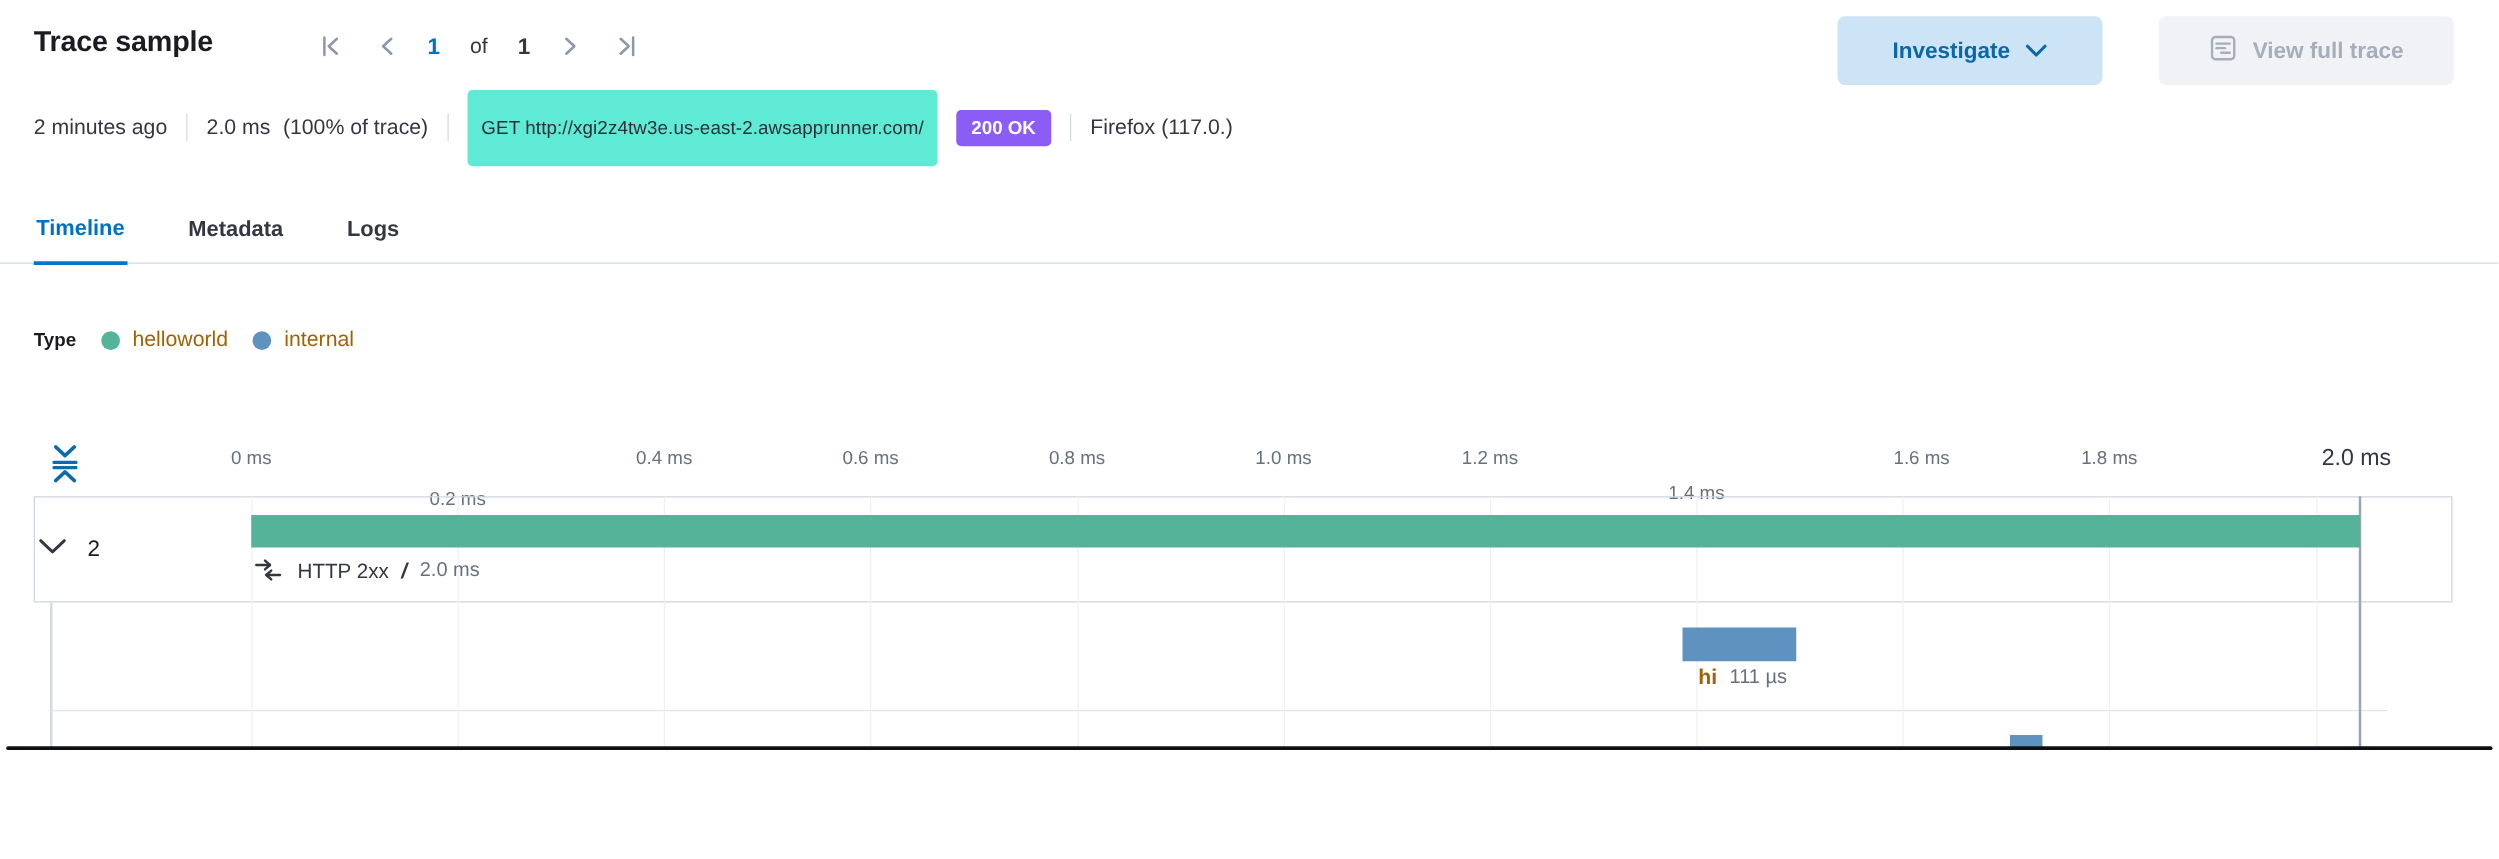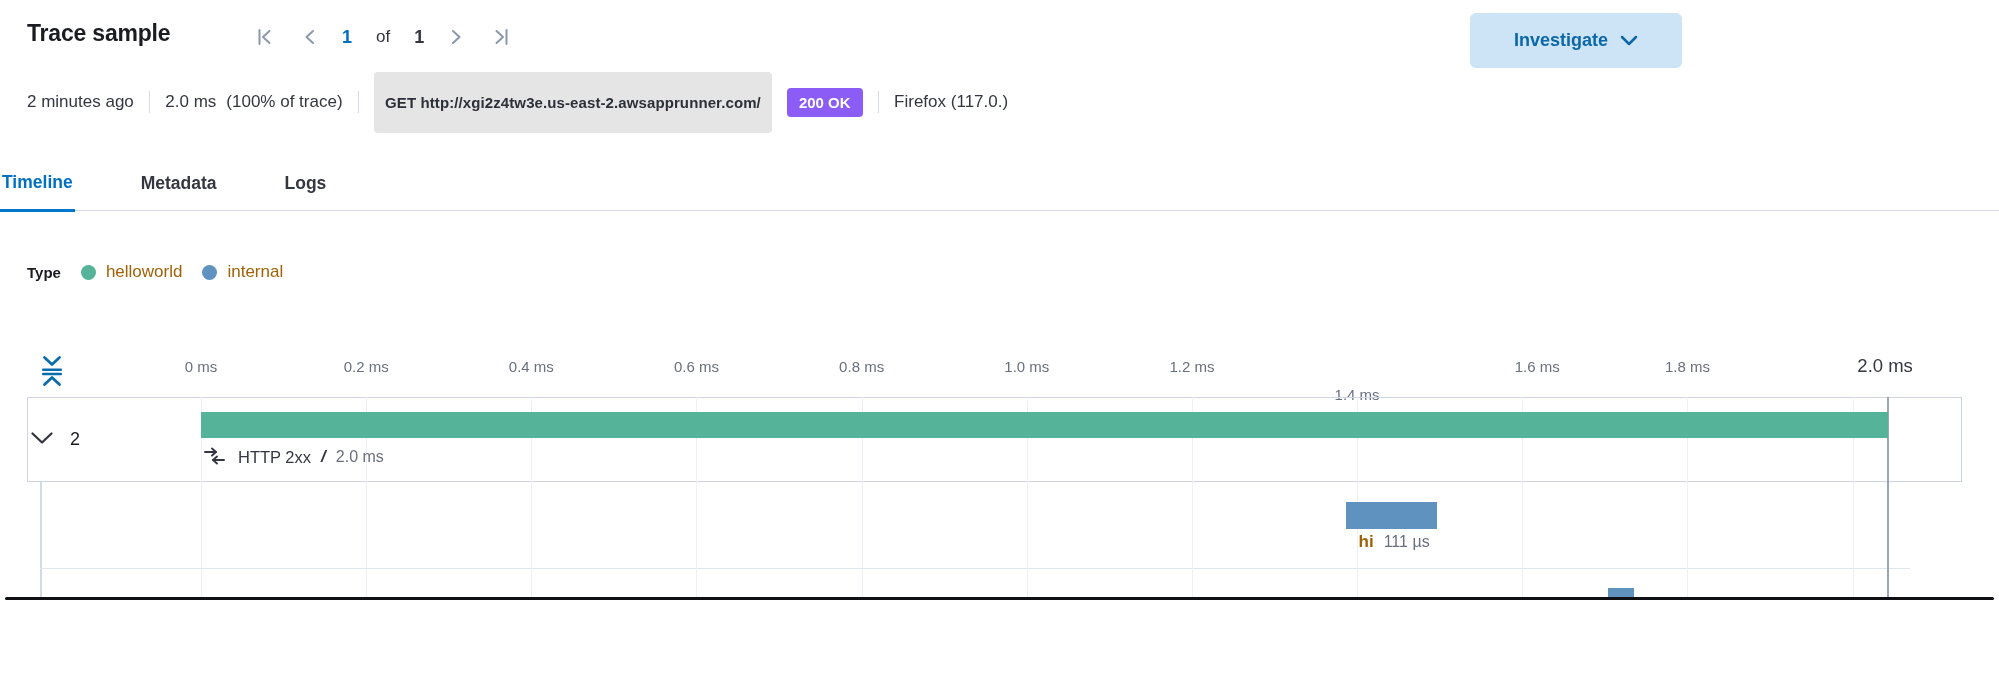--- a/index.html
+++ b/index.html
@@ -16,25 +16,25 @@
   .pg-of { color:#343741; font-size:17px; }
   .pg-num-total { color:#343741; font-weight:700; font-size:18px; }
 
   .btn { position:absolute; top:13px; height:55px; border:none; border-radius:6px; display:flex; align-items:center; justify-content:center; gap:12px; font-family:inherit; font-size:18px; font-weight:700; cursor:pointer; }
   .btn-investigate { left:1470px; width:212px; background:#cce4f5; color:#0b67a8; }
   .btn-viewtrace { left:1727px; width:236px; background:#f0f2f5; color:#a6aebb; }
 
   
   .summary { position:absolute; left:27px; top:86px; height:32px; display:flex; align-items:center; gap:15px; font-size:17px; color:#343741; }
   .v-sep { width:1.5px; height:22px; background:#d3dae6; }
-  .badge-url { background:#e5e5e5; color:#2b3039; font-size:15px; font-weight:700; border-radius:4px; padding:22px 11px; letter-spacing:0.1px; }
+  .badge-url { background:#5eead4; color:#2b3039; font-size:15px; font-weight:400; border-radius:4px; padding:22px 11px; letter-spacing:0.1px; }
   .badge-status { background:#8b5cf6; color:#ffffff; font-size:15px; font-weight:700; border-radius:4px; padding:6px 12px; }
 
   
-  .tabs { position:absolute; left:0; right:0; top:166px; display:flex; gap:64px; border-bottom:1px solid #d3dae6; }
+  .tabs { position:absolute; left:0; right:0; top:166px; padding-left:27px; display:flex; gap:47px; border-bottom:1px solid #d3dae6; }
   .tab { font-size:17.5px; font-weight:700; color:#343741; padding:6px 2px 16px; cursor:pointer; background:none; border:none; font-family:inherit; }
   .tab.active { color:#0071c2; border-bottom:3px solid #0077cc; margin-bottom:-2px; }
 
   
   .legend { position:absolute; left:27px; top:258px; height:28px; display:flex; align-items:center; gap:20px; }
   .legend-title { font-size:15px; font-weight:700; color:#1a1c21; }
   .legend-item { display:flex; align-items:center; gap:10px; }
   .legend-dot { width:15px; height:15px; border-radius:50%; }
   .legend-label { font-size:17px; color:#a16207; }
 
@@ -106,20 +106,29 @@
     </button>
   </div>
 
   <button class="btn btn-investigate">
     <span>Investigate</span>
     <span><svg width="18" height="11" viewBox="0 0 18 11" fill="none" stroke="#0b67a8" stroke-width="2.5" stroke-linecap="round" stroke-linejoin="round">
           <path d="M2 2l7 7 7-7"></path>
         </svg></span>
   </button>
 
+  <button class="btn btn-viewtrace">
+    <span><svg width="23" height="23" viewBox="0 0 22 22" fill="none" stroke="#a6aebb" stroke-width="1.8" stroke-linecap="round">
+          <rect x="2.5" y="2.5" width="17" height="17" rx="2.5"></rect>
+          <path d="M6 7.5h10"></path>
+          <path d="M6 11h6.5"></path>
+          <path d="M9.5 14.5h6.5"></path>
+        </svg></span>
+    <span>View full trace</span>
+  </button>
 
   <div class="summary">
     <span>2 minutes ago</span>
     <span class="v-sep"></span>
     <span>2.0 ms</span>
     <span style="margin-left:-5px">(100% of trace)</span>
     <span class="v-sep"></span>
     <span class="badge-url">GET http://xgi2z4tw3e.us-east-2.awsapprunner.com/</span>
     <span class="badge-status">200 OK</span>
     <span class="v-sep"></span>
@@ -147,21 +156,21 @@
   <button class="fold-btn">
     <span><svg width="26" height="36" viewBox="0 0 26 36" fill="none">
           <path d="M5.5 4.5l7.5 7 7.5-7" stroke="#0b6cad" stroke-width="2.8" stroke-linecap="round" stroke-linejoin="round"></path>
           <rect x="3" y="15.5" width="20" height="2.6" rx="1" fill="#0b6cad"></rect>
           <rect x="3" y="19.7" width="20" height="2.6" rx="1" fill="#0b6cad"></rect>
           <path d="M5.5 31.5l7.5-7 7.5 7" stroke="#0b6cad" stroke-width="2.8" stroke-linecap="round" stroke-linejoin="round"></path>
         </svg></span>
   </button>
   <div id="axis-ticks">
       <div class="tick" style="left: 201px;">0 ms</div>
-      <div class="tick" style="left: 366.16px;">0.2 ms</div>
+      <div class="tick" style="left: 366.16px; margin-top: 33px;">0.2 ms</div>
       <div class="tick" style="left: 531.32px;">0.4 ms</div>
       <div class="tick" style="left: 696.48px;">0.6 ms</div>
       <div class="tick" style="left: 861.64px;">0.8 ms</div>
       <div class="tick" style="left: 1026.8px;">1.0 ms</div>
       <div class="tick" style="left: 1191.96px;">1.2 ms</div>
       <div class="tick" style="left: 1357.12px; margin-top: 28px;">1.4 ms</div>
       <div class="tick" style="left: 1522.28px; margin-left: 15px;">1.6 ms</div>
       <div class="tick" style="left: 1687.44px;">1.8 ms</div>
       <div class="tick-end" style="left: 1885.11px;">2.0 ms</div>
     </div>

